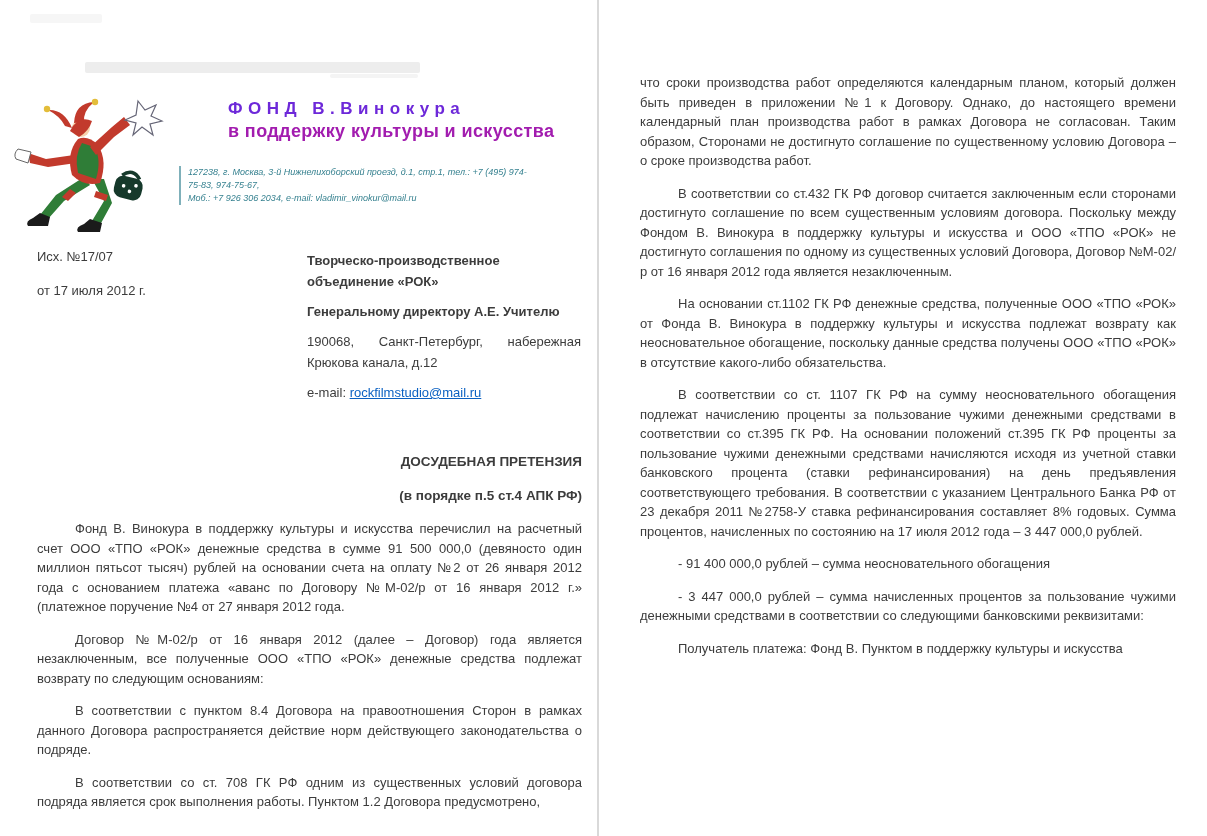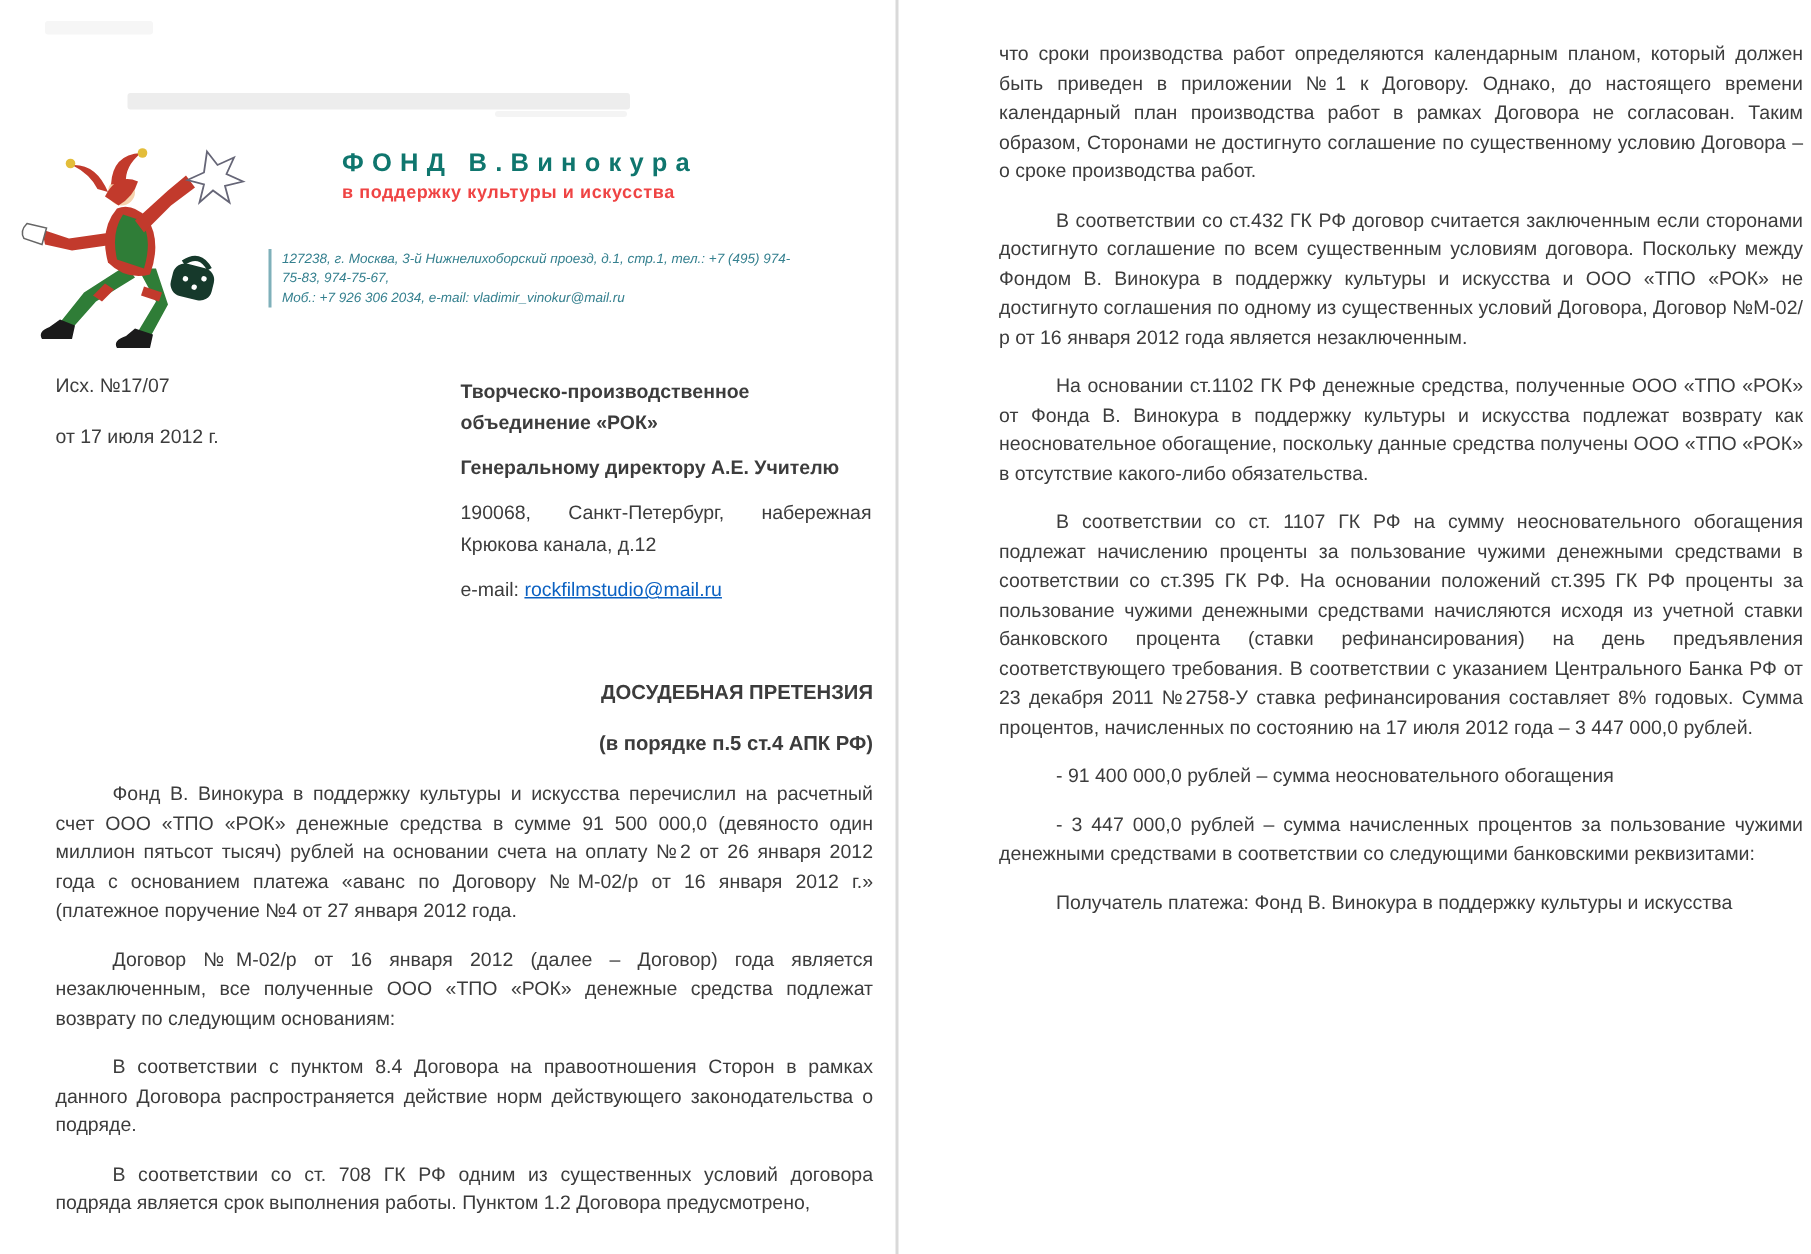--- a/index.html
+++ b/index.html
@@ -9,39 +9,39 @@
     overflow:hidden;
   }
   
   .body-text { font-size:13px; line-height:19.5px; }
   .para { text-align:justify; text-indent:38px; margin:0 0 13px 0; }
   .para.no-indent { text-indent:0; }
 
   
   .page { position:absolute; top:0; bottom:0; background:#fff; }
   .page-left  { left:0;  width:597px; }
-  .page-right { left:625px; width:532px; }
+  .page-right { left:599px; width:532px;margin-top:47px; }
   .page-divider { position:absolute; left:597px; top:0; bottom:0; width:2px; background:#d9d9d9; }
 
   
   .artifact { position:absolute; border-radius:2px; }
   .artifact-1 { left:85px;  top:62px; width:335px; height:11px; background:#ededed; }
   .artifact-2 { left:330px; top:74px; width:88px;  height:4px;  background:#f4f4f4; }
   .artifact-3 { left:30px;  top:14px; width:72px;  height:9px;  background:#f6f6f6; }
 
   
   .logo { position:absolute; left:12px; top:97px; }
   .org-name {
     position:absolute; left:228px; top:99px;
-    font-size:17px; font-weight:bold; letter-spacing:5.5px; color:#0f766e;
+    font-size:17px; font-weight:bold; letter-spacing:5.5px; color:#6d28d9;
     white-space:nowrap;
   }
   .org-tagline {
     position:absolute; left:228px; top:121px;
-    font-size:12px; font-weight:bold; letter-spacing:0.4px; color:#ef4444;
+    font-size:18px; font-weight:bold; letter-spacing:0.4px; color:#a21caf;
     white-space:nowrap;
   }
   .org-contact {
     position:absolute; left:179px; top:137px; width:345px;
     border-left:2px solid #7fb0ba; padding-left:7px;
     font-size:9px; font-style:italic; line-height:13px; color:#35808f;margin-top:29px;
   }
 
   
   .ref-block { position:absolute; left:37px; top:247px; font-size:13px; line-height:19.5px; }
@@ -143,17 +143,17 @@
   <div class="page-divider"></div>
 
   <div class="page page-right">
     <div class="right-flow body-text">
       <p class="para no-indent">что сроки производства работ определяются календарным планом, который должен быть приведен в приложении №1 к Договору. Однако, до настоящего времени календарный план производства работ в рамках Договора не согласован. Таким образом, Сторонами не достигнуто соглашение по существенному условию Договора – о сроке производства работ.</p>
       <p class="para">В соответствии со ст.432 ГК РФ договор считается заключенным если сторонами достигнуто соглашение по всем существенным условиям договора. Поскольку между Фондом В. Винокура в поддержку культуры и искусства и ООО «ТПО «РОК» не достигнуто соглашения по одному из существенных условий Договора,  Договор №М-02/р от 16 января 2012 года является незаключенным.</p>
       <p class="para">На основании ст.1102 ГК РФ денежные средства, полученные ООО «ТПО «РОК» от Фонда В. Винокура в поддержку культуры и искусства подлежат возврату как неосновательное обогащение, поскольку данные средства получены ООО «ТПО «РОК» в отсутствие какого-либо обязательства.</p>
       <p class="para">В соответствии со ст. 1107 ГК РФ на сумму неосновательного обогащения подлежат начислению проценты за пользование чужими денежными средствами в соответствии со ст.395 ГК РФ. На основании положений ст.395 ГК РФ проценты за пользование чужими денежными средствами начисляются исходя из учетной ставки банковского процента (ставки рефинансирования) на день предъявления соответствующего требования. В соответствии с указанием Центрального Банка РФ от 23 декабря 2011 №2758-У ставка рефинансирования составляет 8% годовых. Сумма процентов, начисленных по состоянию на 17 июля 2012 года – 3 447 000,0 рублей.</p>
       <p class="para">- 91 400 000,0 рублей – сумма неосновательного обогащения</p>
       <p class="para">- 3 447 000,0 рублей – сумма начисленных процентов за пользование чужими денежными средствами в соответствии со следующими банковскими реквизитами:</p>
-      <p class="para">Получатель платежа: Фонд В. Винокура в поддержку культуры и искусства</p>
+      <p class="para">Получатель платежа: Фонд В. Пунктом в поддержку культуры и искусства</p>
     </div>
   </div>
 
 </div>
 
 </body></html>

